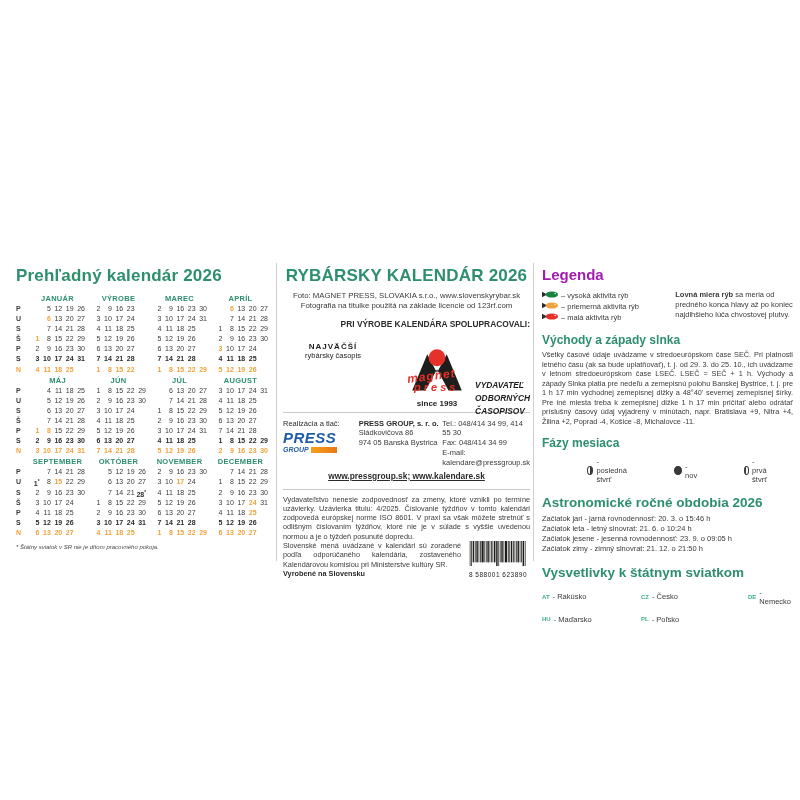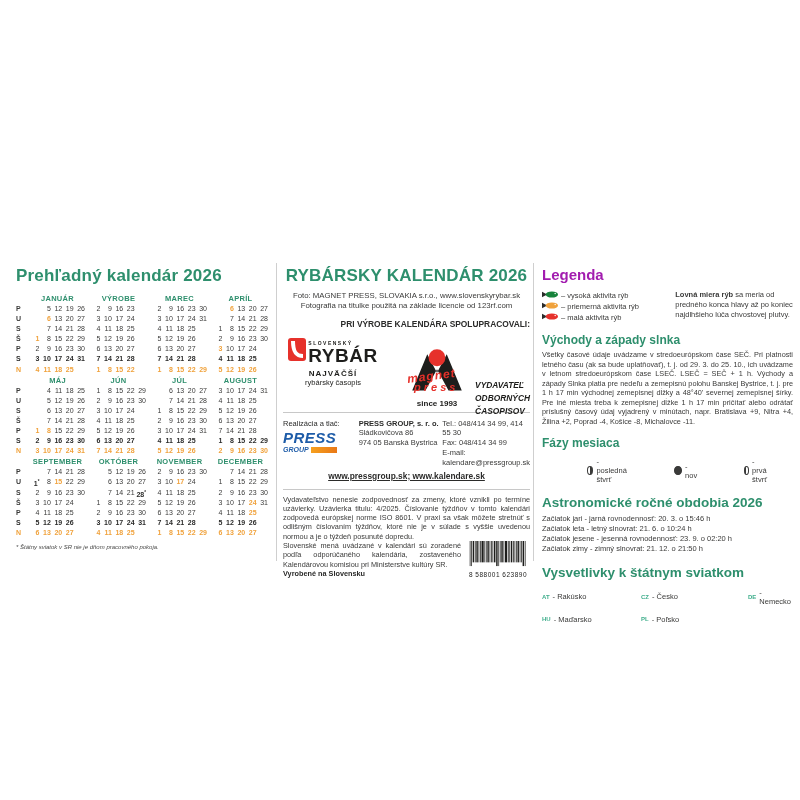--- a/index.html
+++ b/index.html
@@ -765,32 +765,20 @@
   <div class="col-mid">
     <div class="mid-title">RYBÁRSKY KALENDÁR 2026</div>
     <div class="mid-credits">
       <div>Foto: MAGNET PRESS, SLOVAKIA s.r.o., www.slovenskyrybar.sk</div>
       <div>Fotografia na titulke použitá na základe licencie od 123rf.com</div>
     </div>
     <div class="coop">PRI VÝROBE KALENDÁRA SPOLUPRACOVALI:</div>
 
     <div class="logo-row">
       <div class="rybar">
-        <div class="rybar-top">
-          <span>
-            <svg width="18" height="23" viewBox="0 0 18 23">
-              <rect x="0" y="0" width="18" height="23" rx="3" fill="#e6312b"></rect>
-              <path d="M5,3 c0,11 3,15 10,15" stroke="#fff" stroke-width="4" fill="none"></path>
-            </svg>
-          </span>
-          <span class="rybar-text">
-            <div class="rybar-slov">SLOVENSKÝ</div>
-            <div class="rybar-name">RYBÁR</div>
-          </span>
-        </div>
         <div class="rybar-sub1">NAJVÄČŠÍ</div>
         <div class="rybar-sub2">rybársky časopis</div>
       </div>
 
       <div class="magnet">
         <div class="magnet-box">
           <span>
             <svg width="58" height="46" viewBox="0 0 64 52">
               <polygon points="4,48 21,7 32,28 43,7 60,48 45,48 32,24 19,48" fill="#1d1d1b"></polygon>
               <circle cx="32" cy="11" r="9.5" fill="#e6312b"></circle>
@@ -937,21 +925,21 @@
         <span class="moon-item">
           <span class="moon full"></span>
           <span>- spln</span>
         </span>
       </div>
 
     <div class="h2big">Astronomické ročné obdobia 2026</div>
     <div class="seasons">
         <div class="season-line">Začiatok jari - jarná rovnodennosť: 20. 3. o 15:46 h</div>
         <div class="season-line">Začiatok leta - letný slnovrat: 21. 6. o 10:24 h</div>
-        <div class="season-line">Začiatok jesene - jesenná rovnodennosť: 23. 9. o 02:20 h</div>
+        <div class="season-line">Začiatok jesene - jesenná rovnodennosť: 23. 9. o 09:05 h</div>
         <div class="season-line">Začiatok zimy - zimný slnovrat: 21. 12. o 21:50 h</div>
       </div>
 
     <div class="h2big">Vysvetlivky k štátnym sviatkom</div>
     <div class="codes-grid">
         <span class="code-item">
           <span class="code-badge">AT</span>
           <span>- Rakúsko</span>
         </span>
         <span class="code-item">

